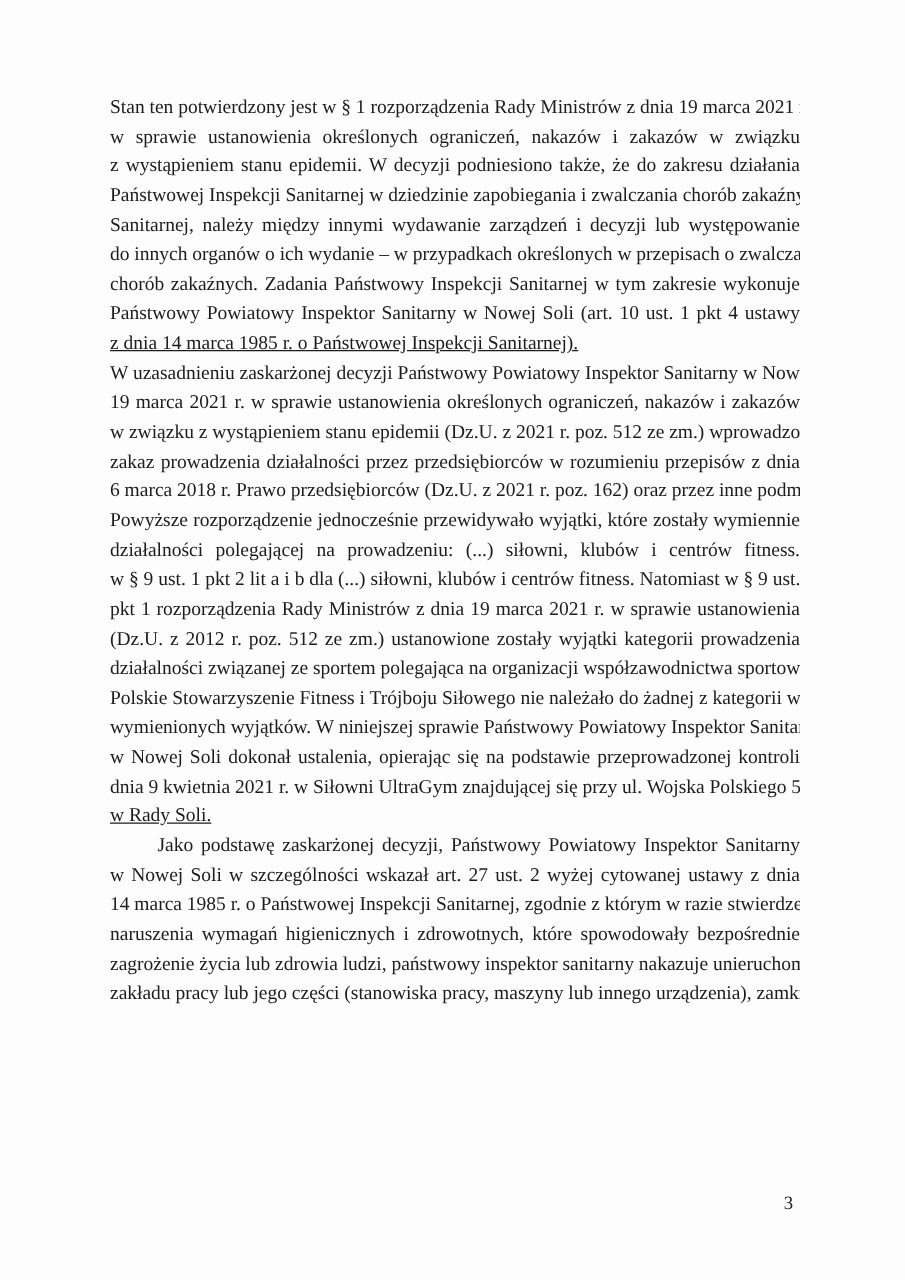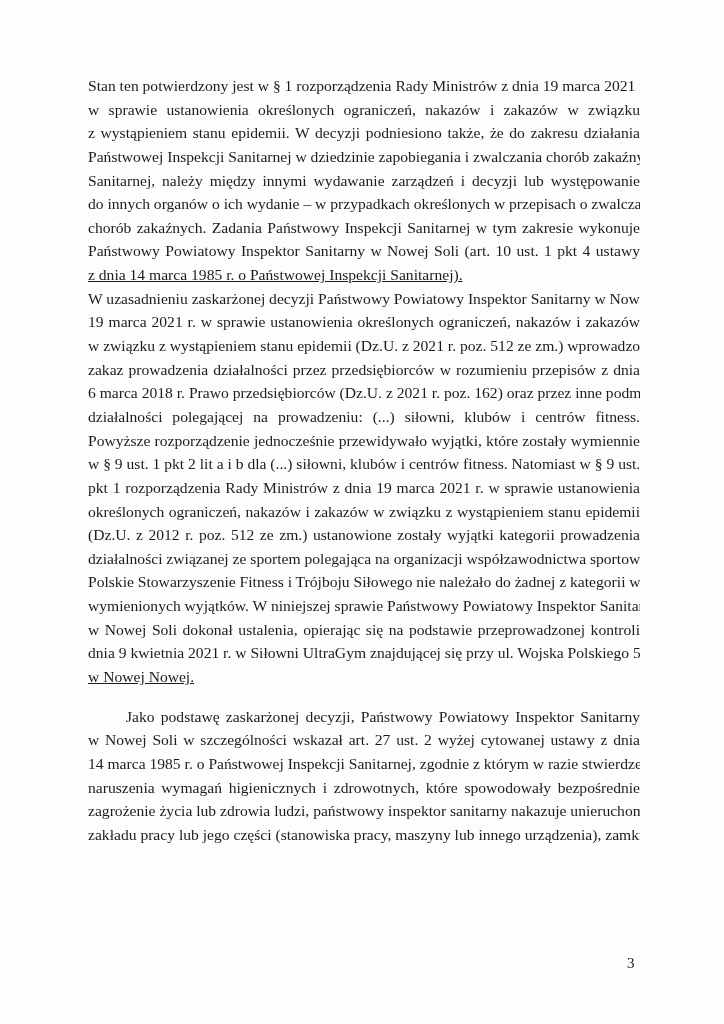--- a/index.html
+++ b/index.html
@@ -48,35 +48,34 @@
       <span class="line">Państwowy Powiatowy Inspektor Sanitarny w Nowej Soli (art. 10 ust. 1 pkt 4 ustawy</span>
       <span class="line last">z dnia 14 marca 1985 r. o Państwowej Inspekcji Sanitarnej).</span>
     </div>
 
     <div>
       <span class="line">W uzasadnieniu zaskarżonej decyzji Państwowy Powiatowy Inspektor Sanitarny w Nowej</span>
       <span class="line">19 marca 2021 r. w sprawie ustanowienia określonych ograniczeń, nakazów i zakazów</span>
       <span class="line">w związku z wystąpieniem stanu epidemii (Dz.U. z 2021 r. poz. 512 ze zm.) wprowadzono</span>
       <span class="line">zakaz prowadzenia działalności przez przedsiębiorców w rozumieniu przepisów z dnia</span>
       <span class="line">6 marca 2018 r. Prawo przedsiębiorców (Dz.U. z 2021 r. poz. 162) oraz przez inne podmioty</span>
+      <span class="line">Powyższe rozporządzenie jednocześnie przewidywało wyjątki, które zostały wymiennie</span>
       <span class="line">działalności polegającej na prowadzeniu: (...) siłowni, klubów i centrów fitness.</span>
-      <span class="line">Powyższe rozporządzenie jednocześnie przewidywało wyjątki, które zostały wymiennie</span>
       <span class="line">w § 9 ust. 1 pkt 2 lit a i b dla (...) siłowni, klubów i centrów fitness. Natomiast w § 9 ust. 16</span>
       <span class="line">pkt 1 rozporządzenia Rady Ministrów z dnia 19 marca 2021 r. w sprawie ustanowienia</span>
-      <span class="line">określonych ograniczeń, nakazów i zakazów w związku z wystąpieniem stanu epidemii</span>
       <span class="line">(Dz.U. z 2012 r. poz. 512 ze zm.) ustanowione zostały wyjątki kategorii prowadzenia</span>
       <span class="line">działalności związanej ze sportem polegająca na organizacji współzawodnictwa sportowego.</span>
       <span class="line">Polskie Stowarzyszenie Fitness i Trójboju Siłowego nie należało do żadnej z kategorii wyżej</span>
       <span class="line">wymienionych wyjątków. W niniejszej sprawie Państwowy Powiatowy Inspektor Sanitarny</span>
       <span class="line">w Nowej Soli dokonał ustalenia, opierając się na podstawie przeprowadzonej kontroli</span>
       <span class="line">dnia 9 kwietnia 2021 r. w Siłowni UltraGym znajdującej się przy ul. Wojska Polskiego 55</span>
-      <span class="line last">w Nowej Nowej.</span>
+      <span class="line last">w Rady Soli.</span>
     </div>
 
-    <div style="margin-top:16px;">
+    <div style="margin-top:0;">
       <span class="line indent">Jako podstawę zaskarżonej decyzji, Państwowy Powiatowy Inspektor Sanitarny</span>
       <span class="line">w Nowej Soli w szczególności wskazał art. 27 ust. 2 wyżej cytowanej ustawy z dnia</span>
       <span class="line">14 marca 1985 r. o Państwowej Inspekcji Sanitarnej, zgodnie z którym w razie stwierdzenia</span>
       <span class="line">naruszenia wymagań higienicznych i zdrowotnych, które spowodowały bezpośrednie</span>
       <span class="line">zagrożenie życia lub zdrowia ludzi, państwowy inspektor sanitarny nakazuje unieruchomienie</span>
       <span class="line">zakładu pracy lub jego części (stanowiska pracy, maszyny lub innego urządzenia), zamknięcie</span>
     </div>
 
   </div>
 

